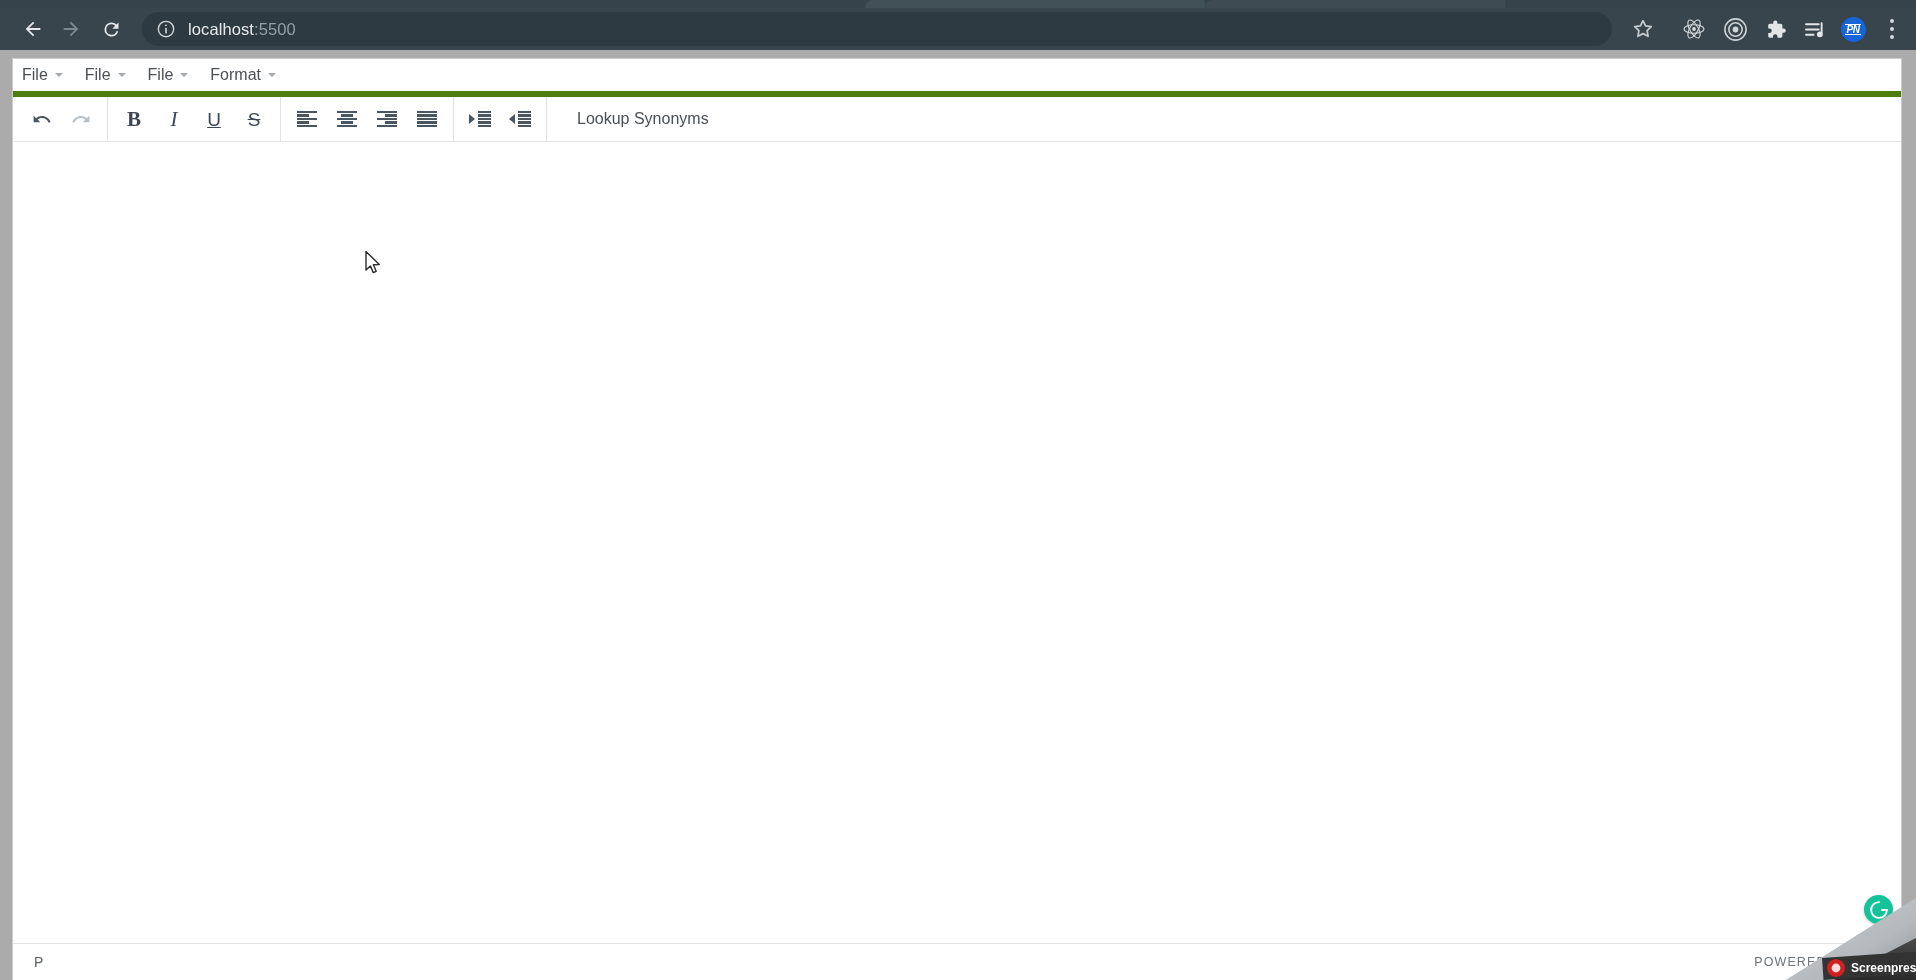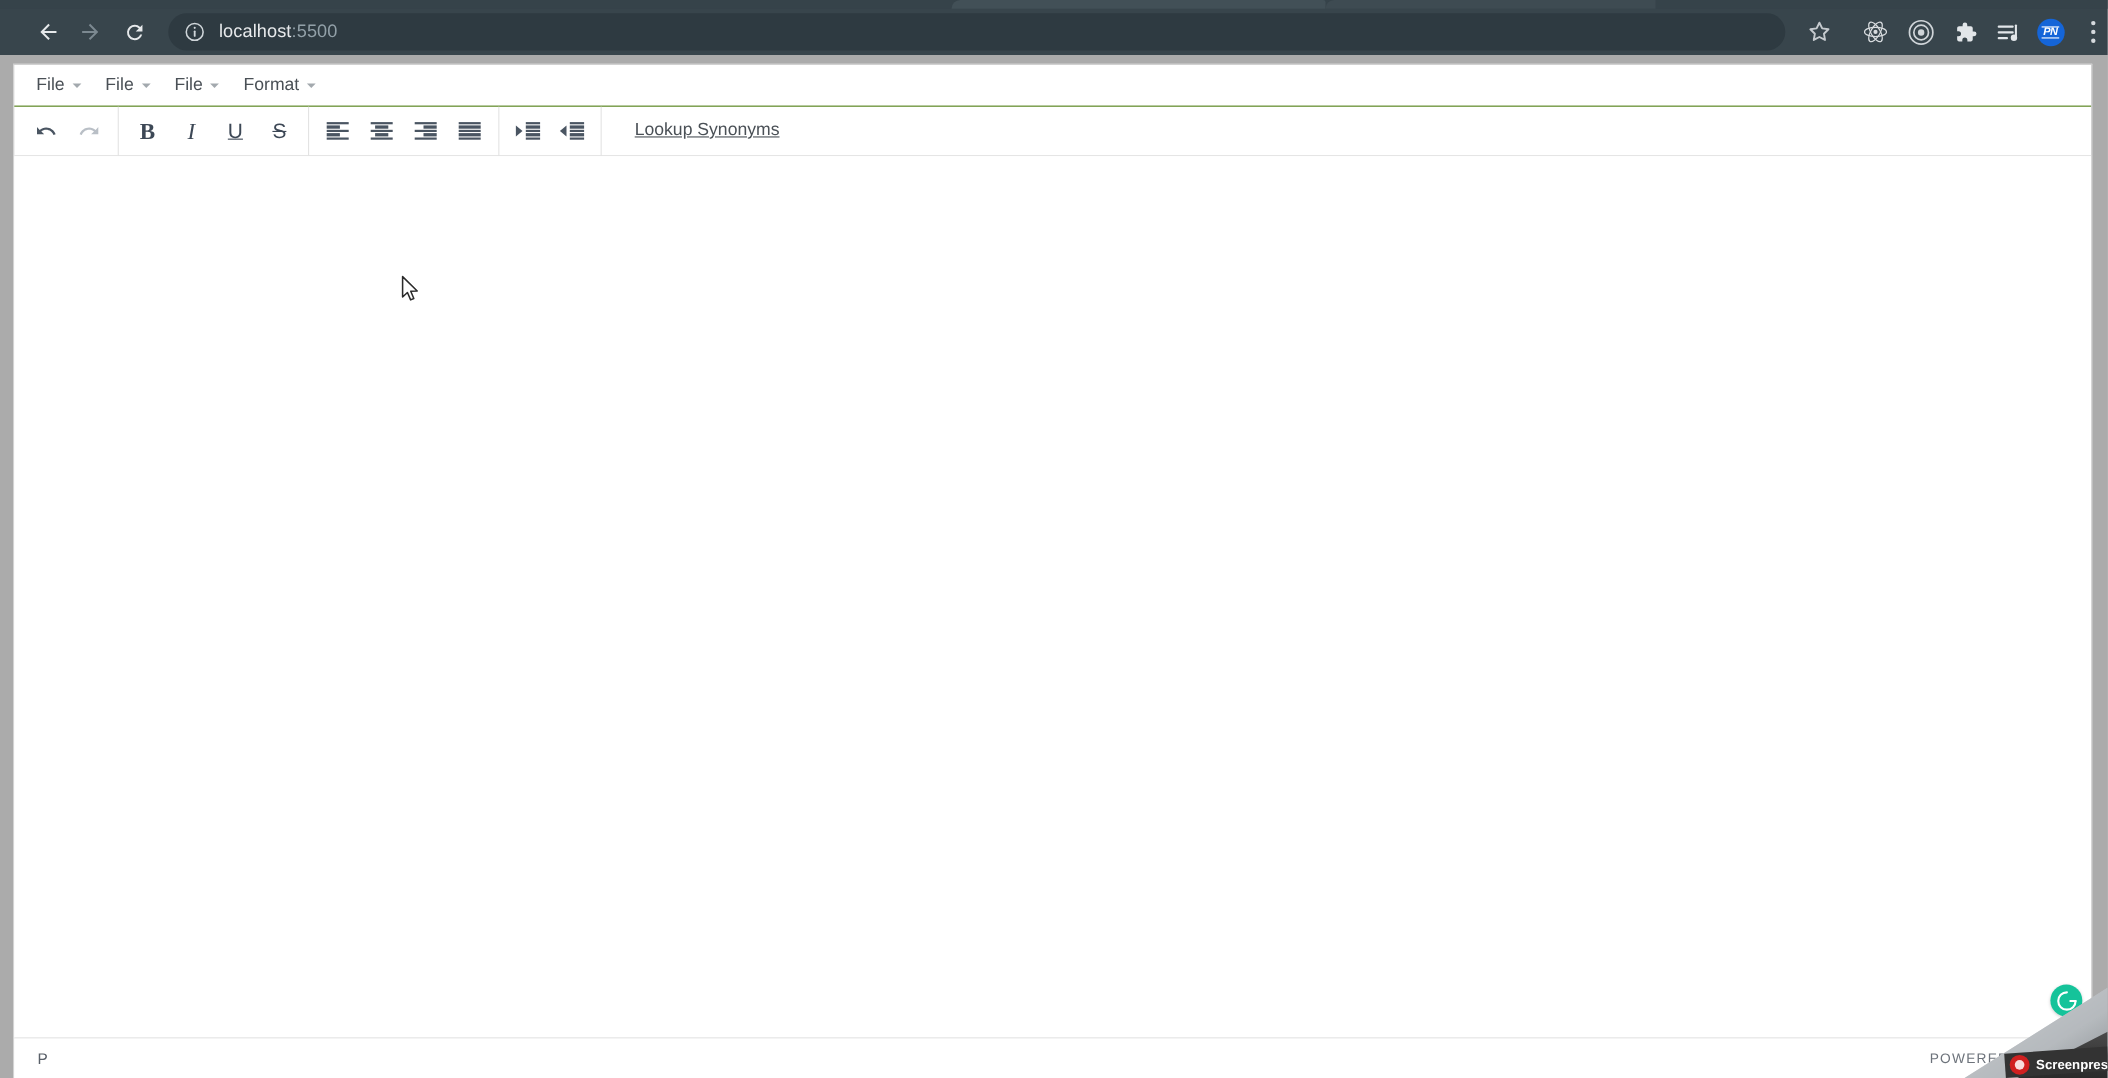--- a/index.html
+++ b/index.html
@@ -30,21 +30,21 @@
   }
   #tab-edge2 {
     position: absolute; top: 0; left: 865px;
     width: 340px; height: 8px;
     background: #425057;
     border-top-left-radius: 8px;
     border-top-right-radius: 2px;
   }
 
   #nav-row {
-    position: absolute; left: 15px; top: 8px;
+    position: absolute; left: 4px; top: 8px;
     width: 1596px; height: 42px; padding-left: 28px;
   }
 
   .nav-btn {
     position: absolute; top: 50%;
     transform: translateY(-50%);
     width: 30px; height: 30px;
     display: flex; align-items: center; justify-content: center;
     cursor: pointer;
   }
@@ -123,22 +123,22 @@
     background: #ffffff;
     border: 1px solid #cccccc;
     border-bottom: none;
     display: flex; flex-direction: column;
   }
 
   
   #menubar {
     height: 38px; flex: 0 0 38px;
     display: flex; align-items: center;
-    border-bottom: 1px solid #4d7c0f;
-    padding-left: 11px;
+    border-bottom: 6px solid #4d7c0f;
+    padding-left: 0;
   }
   .menu-item {
     display: flex; align-items: center;
     height: 26px; padding: 0 9px;
     margin-right: 4px;
     font-size: 16px; color: #4a5056;
     cursor: pointer; border-radius: 3px;
   }
   .menu-caret {
     width: 0; height: 0; margin-left: 7px;
@@ -168,21 +168,20 @@
     margin: 0 1px;
   }
   .tb-btn.disabled { cursor: default; opacity: 1; }
 
   .tb-text-btn {
     height: 33px; display: flex; align-items: center;
     padding: 0 10px; margin-left: 14px;
     font-size: 16px; color: #4a5056;
     cursor: pointer; border-radius: 3px;
     white-space: nowrap;
-    text-decoration: underline;
   }
 
   .fmt-glyph {
     font-size: 19px; color: #3d4856;
     line-height: 1; user-select: none;
   }
   .fmt-glyph.bold { font-weight: bold; font-family: "Liberation Serif", serif; font-size: 21px; }
   .fmt-glyph.italic { font-style: italic; font-family: "Liberation Serif", serif; font-size: 21px; }
   .fmt-glyph.under { text-decoration: underline; font-size: 19px; }
   .fmt-glyph.strike { text-decoration: line-through; font-size: 19px; }

